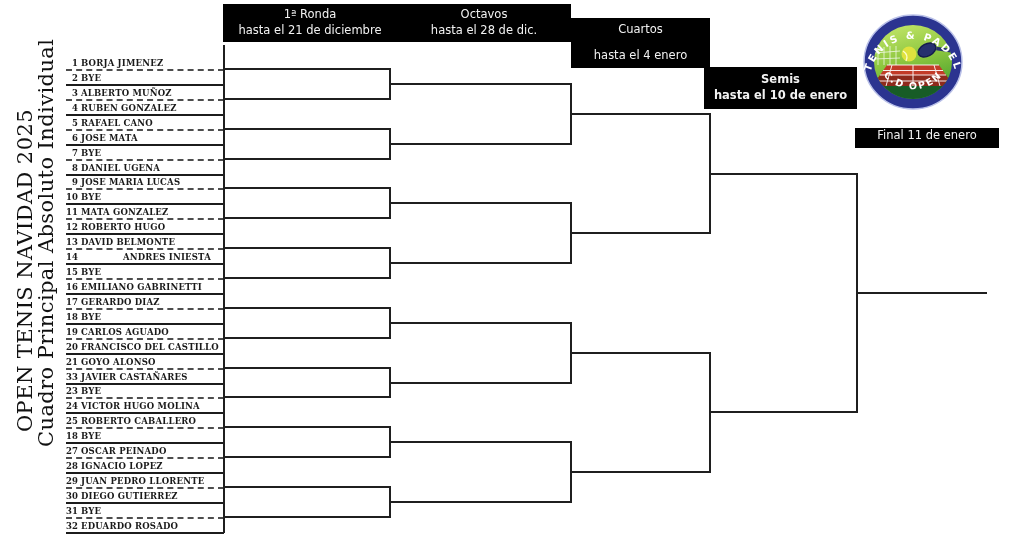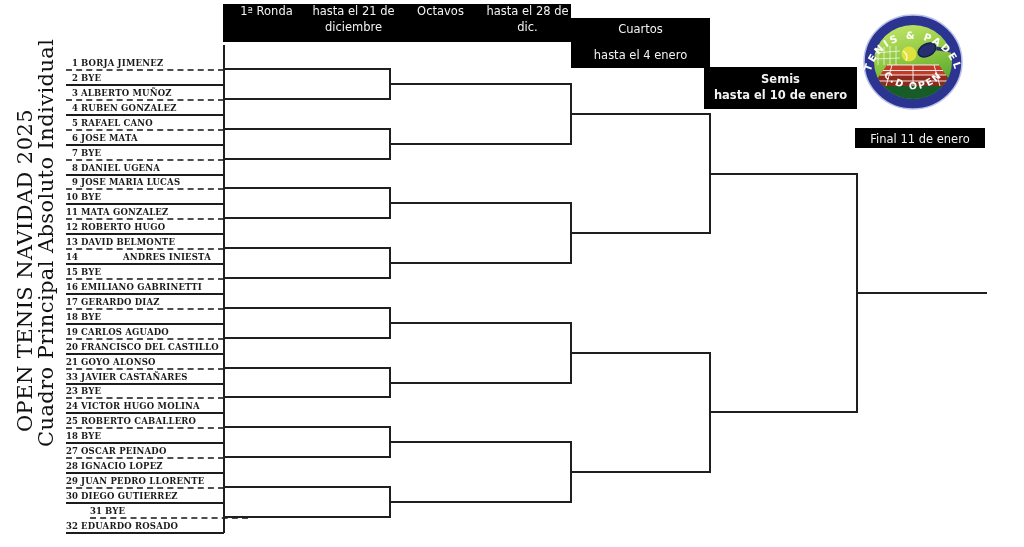--- a/index.html
+++ b/index.html
@@ -44,24 +44,24 @@
   .vl{width:2px;}
 
   
   .hbox{
     position:absolute;background:#000;color:#f2f2f2;
     font-size:11.5px;line-height:1.35;text-align:center;
     display:flex;flex-direction:column;justify-content:center;
   }
   .hbox .rname,.hbox .rdate{width:100%;}
   #hdr-r1oct{left:223px;top:4px;width:348px;height:38px;flex-direction:row;}
-  #hdr-r1oct .cell{flex:1;display:flex;justify-content:center;}
+  #hdr-r1oct .cell{flex:1;display:flex;flex-direction:column;justify-content:center;}
   #hdr-cuartos{left:571px;top:18px;width:139px;height:50px;justify-content:space-between;padding:4px 0;box-sizing:border-box;}
   #hdr-semis{left:704px;top:67px;width:153px;height:42px;font-weight:bold;}
-  #hdr-final{left:855px;top:128px;width:130px;height:20px;justify-content:flex-end;}
+  #hdr-final{left:855px;top:128px;width:144px;height:20px;justify-content:flex-start;}
 
   
   #logo{position:absolute;left:862px;top:13px;}
 </style>
 </head>
 <body>
 
 <div id="sheet">
 
   <div class="vtitle" style="left:-132px;top:263px;width:314px;height:24px;">OPEN TENIS NAVIDAD 2025</div>
@@ -259,21 +259,21 @@
         <span class="pname">IGNACIO LOPEZ</span>
       </div>
       <div class="row dash" style="top: 474.04px;">
         <span class="seed">29</span>
         <span class="pname">JUAN PEDRO LLORENTE</span>
       </div>
       <div class="row solid" style="top: 488.97px;">
         <span class="seed">30</span>
         <span class="pname">DIEGO GUTIERREZ</span>
       </div>
-      <div class="row dash" style="top: 503.9px; margin-left: 24px;">
+      <div class="row dash" style="top: 503.9px;">
         <span class="seed">31</span>
         <span class="pname">BYE</span>
       </div>
       <div class="row solid" style="top: 518.83px;">
         <span class="seed">32</span>
         <span class="pname">EDUARDO ROSADO</span>
       </div>
     </div>
 
   <div id="lines-layer">

